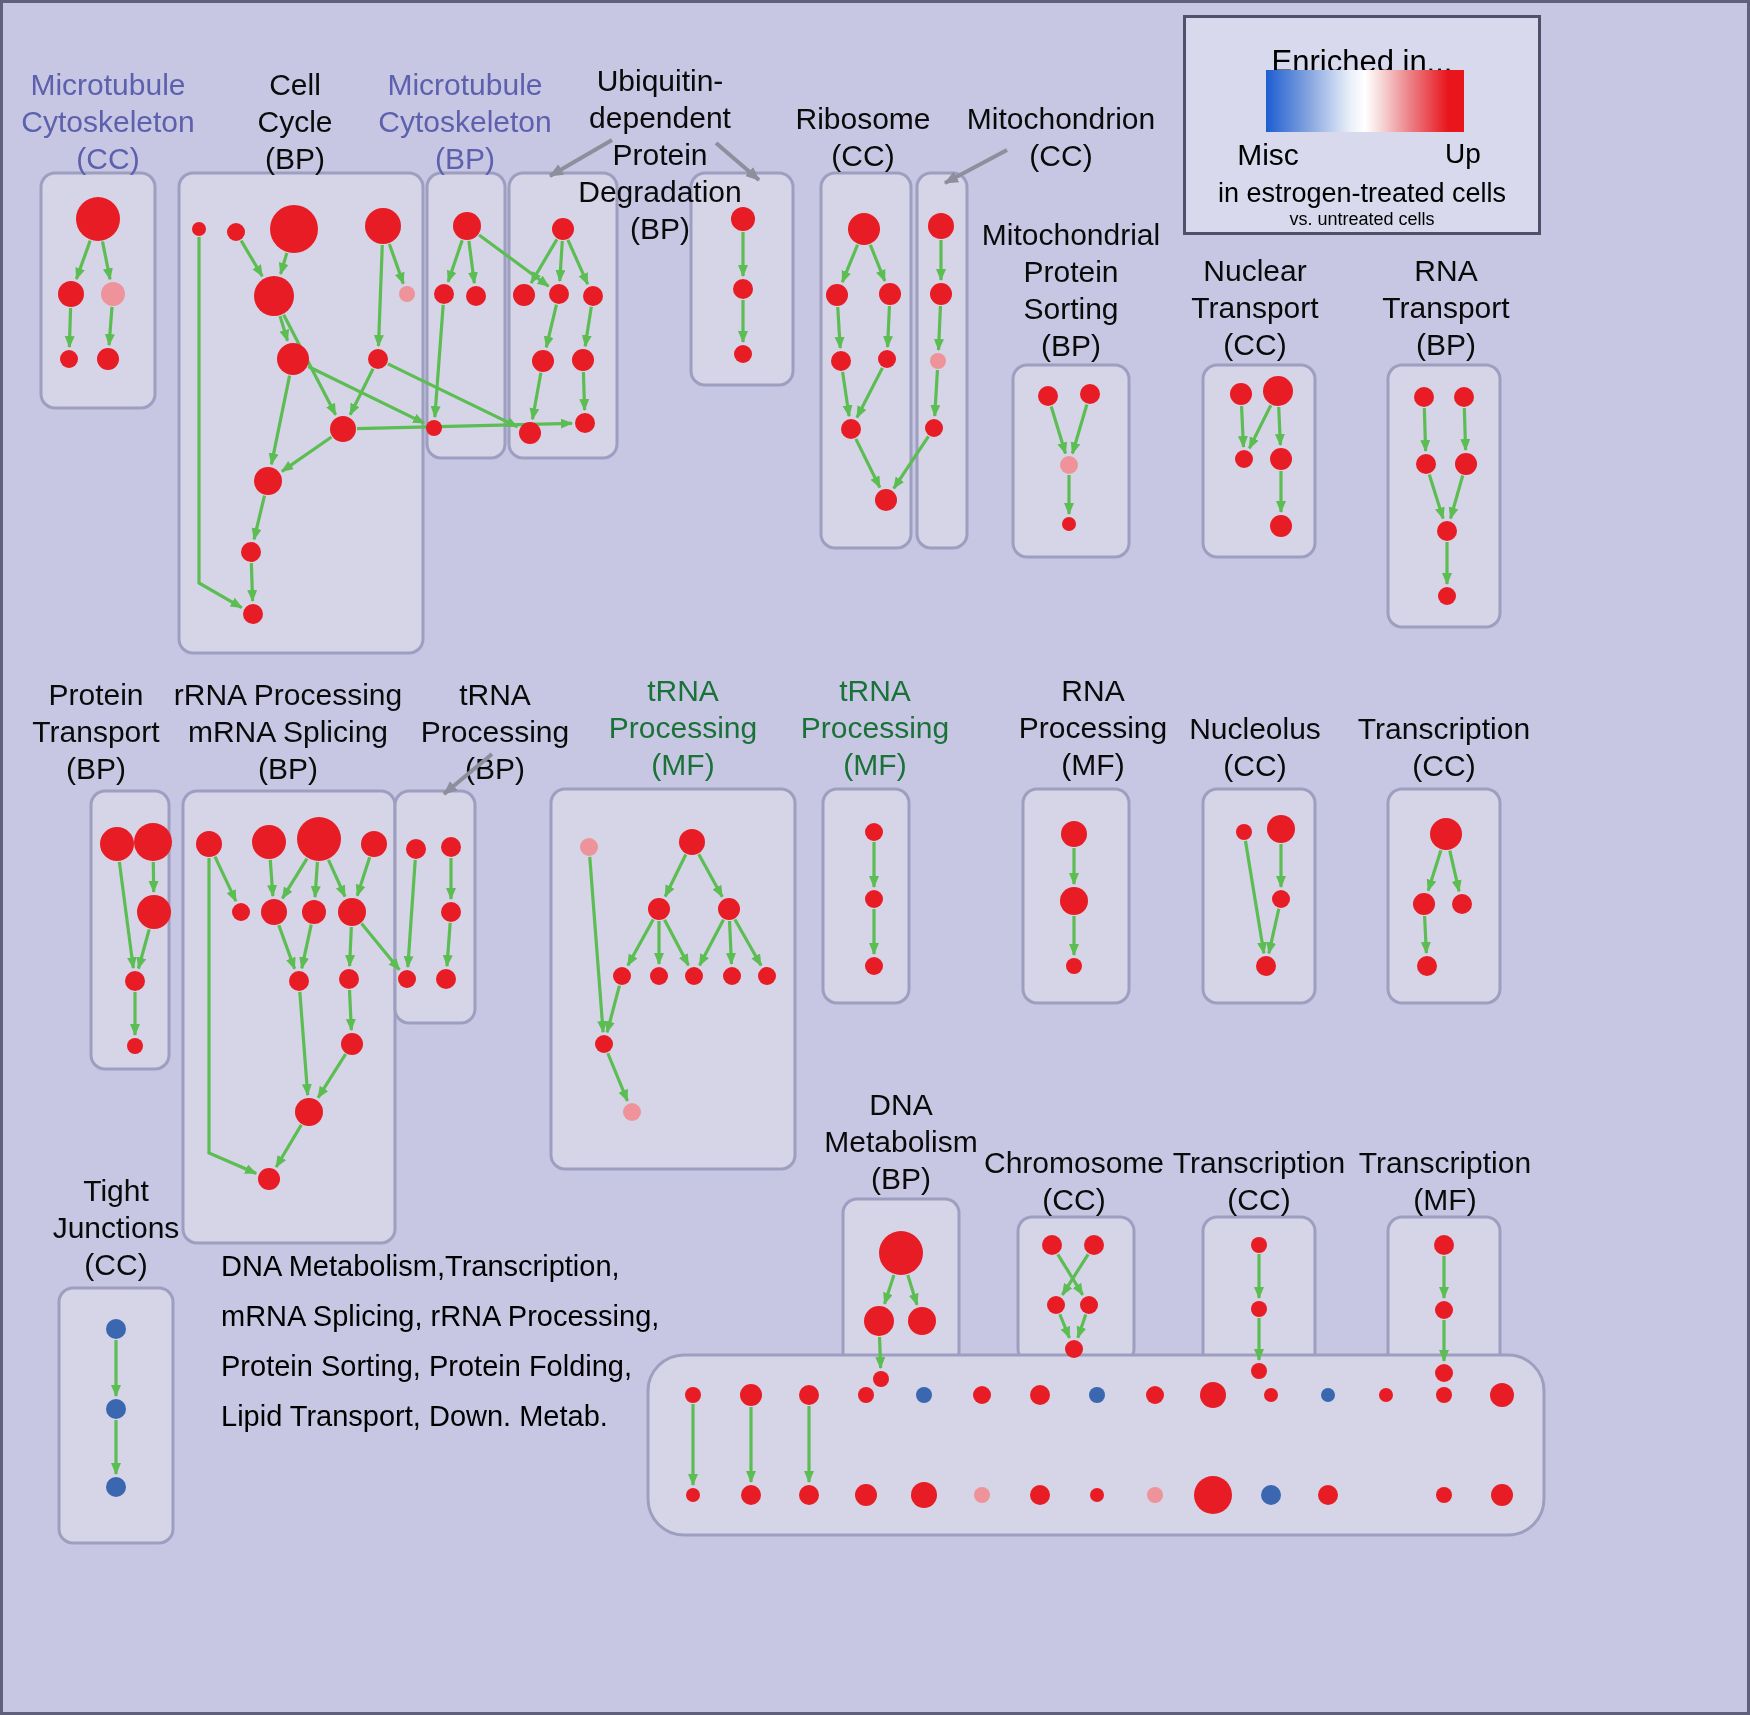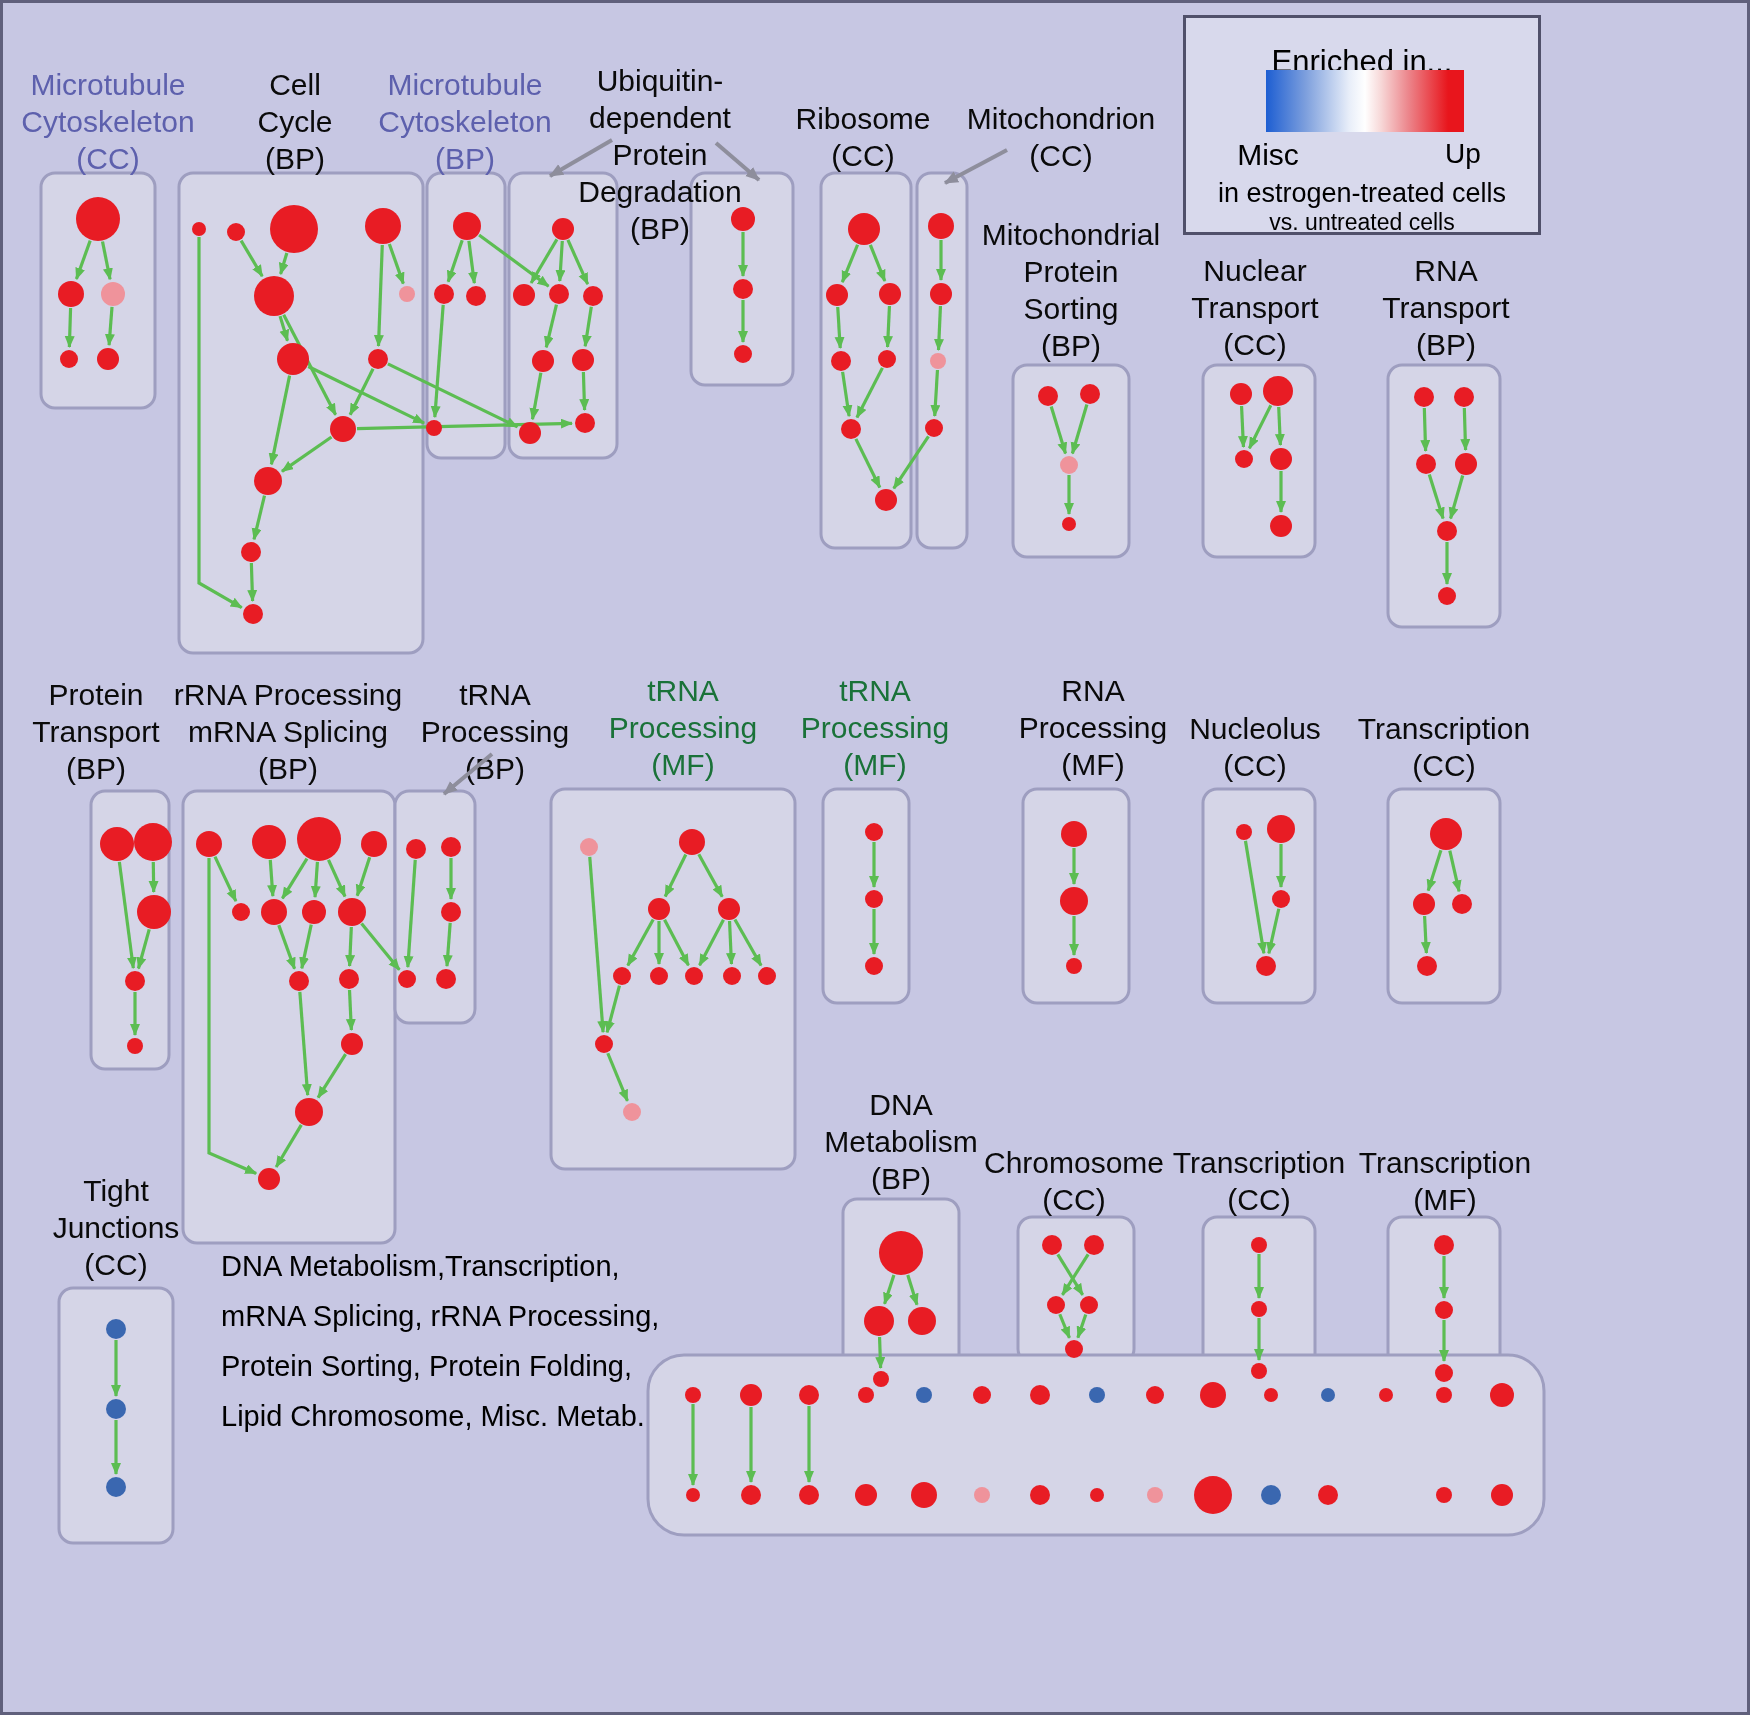--- a/index.html
+++ b/index.html
@@ -13,21 +13,21 @@
   .legend{
     position:absolute;left:1180px;top:12px;width:358px;height:220px;
     background:#d8d9ec;border:3px solid #50506a;box-sizing:border-box;
     text-align:center;color:#000;
   }
   .legend-title{font-size:31px;margin-top:26px;}
   .legend-bar{position:absolute;left:80px;top:52px;width:198px;height:62px;}
   .legend-down{position:absolute;top:120px;left:82px;transform:translateX(-50%);font-size:30px;}
   .legend-up{position:absolute;top:120px;left:277px;transform:translateX(-50%);font-size:28px;}
   .legend-line1{position:absolute;top:160px;width:100%;font-size:27px;}
-  .legend-line2{position:absolute;top:191px;width:100%;font-size:23px;}
+  .legend-line2{position:absolute;top:191px;width:100%;font-size:18px;}
   .note{position:absolute;left:218px;top:1238px;font-size:29px;line-height:50px;color:#000;white-space:nowrap;}
 </style>
 </head>
 <body>
 
 <div id="canvas">
 
   <svg id="net" width="1750" height="1715" viewBox="0 0 1750 1715">
       <defs>
         <marker id="arrowG" markerWidth="14" markerHeight="12" refX="11" refY="5" orient="auto" markerUnits="userSpaceOnUse">
@@ -412,16 +412,16 @@
     <div class="legend-down">Misc</div>
     <div class="legend-up">Up</div>
     <div class="legend-line1">in estrogen-treated cells</div>
     <div class="legend-line2">vs. untreated cells</div>
   </div>
 
   <div class="note" id="note">
       <div>DNA Metabolism,Transcription,</div>
       <div>mRNA Splicing, rRNA Processing,</div>
       <div>Protein Sorting, Protein Folding,</div>
-      <div>Lipid Chromosome, Misc. Metab.</div>
+      <div>Lipid Transport, Down. Metab.</div>
     </div>
 
 </div>
 
 </body></html>

